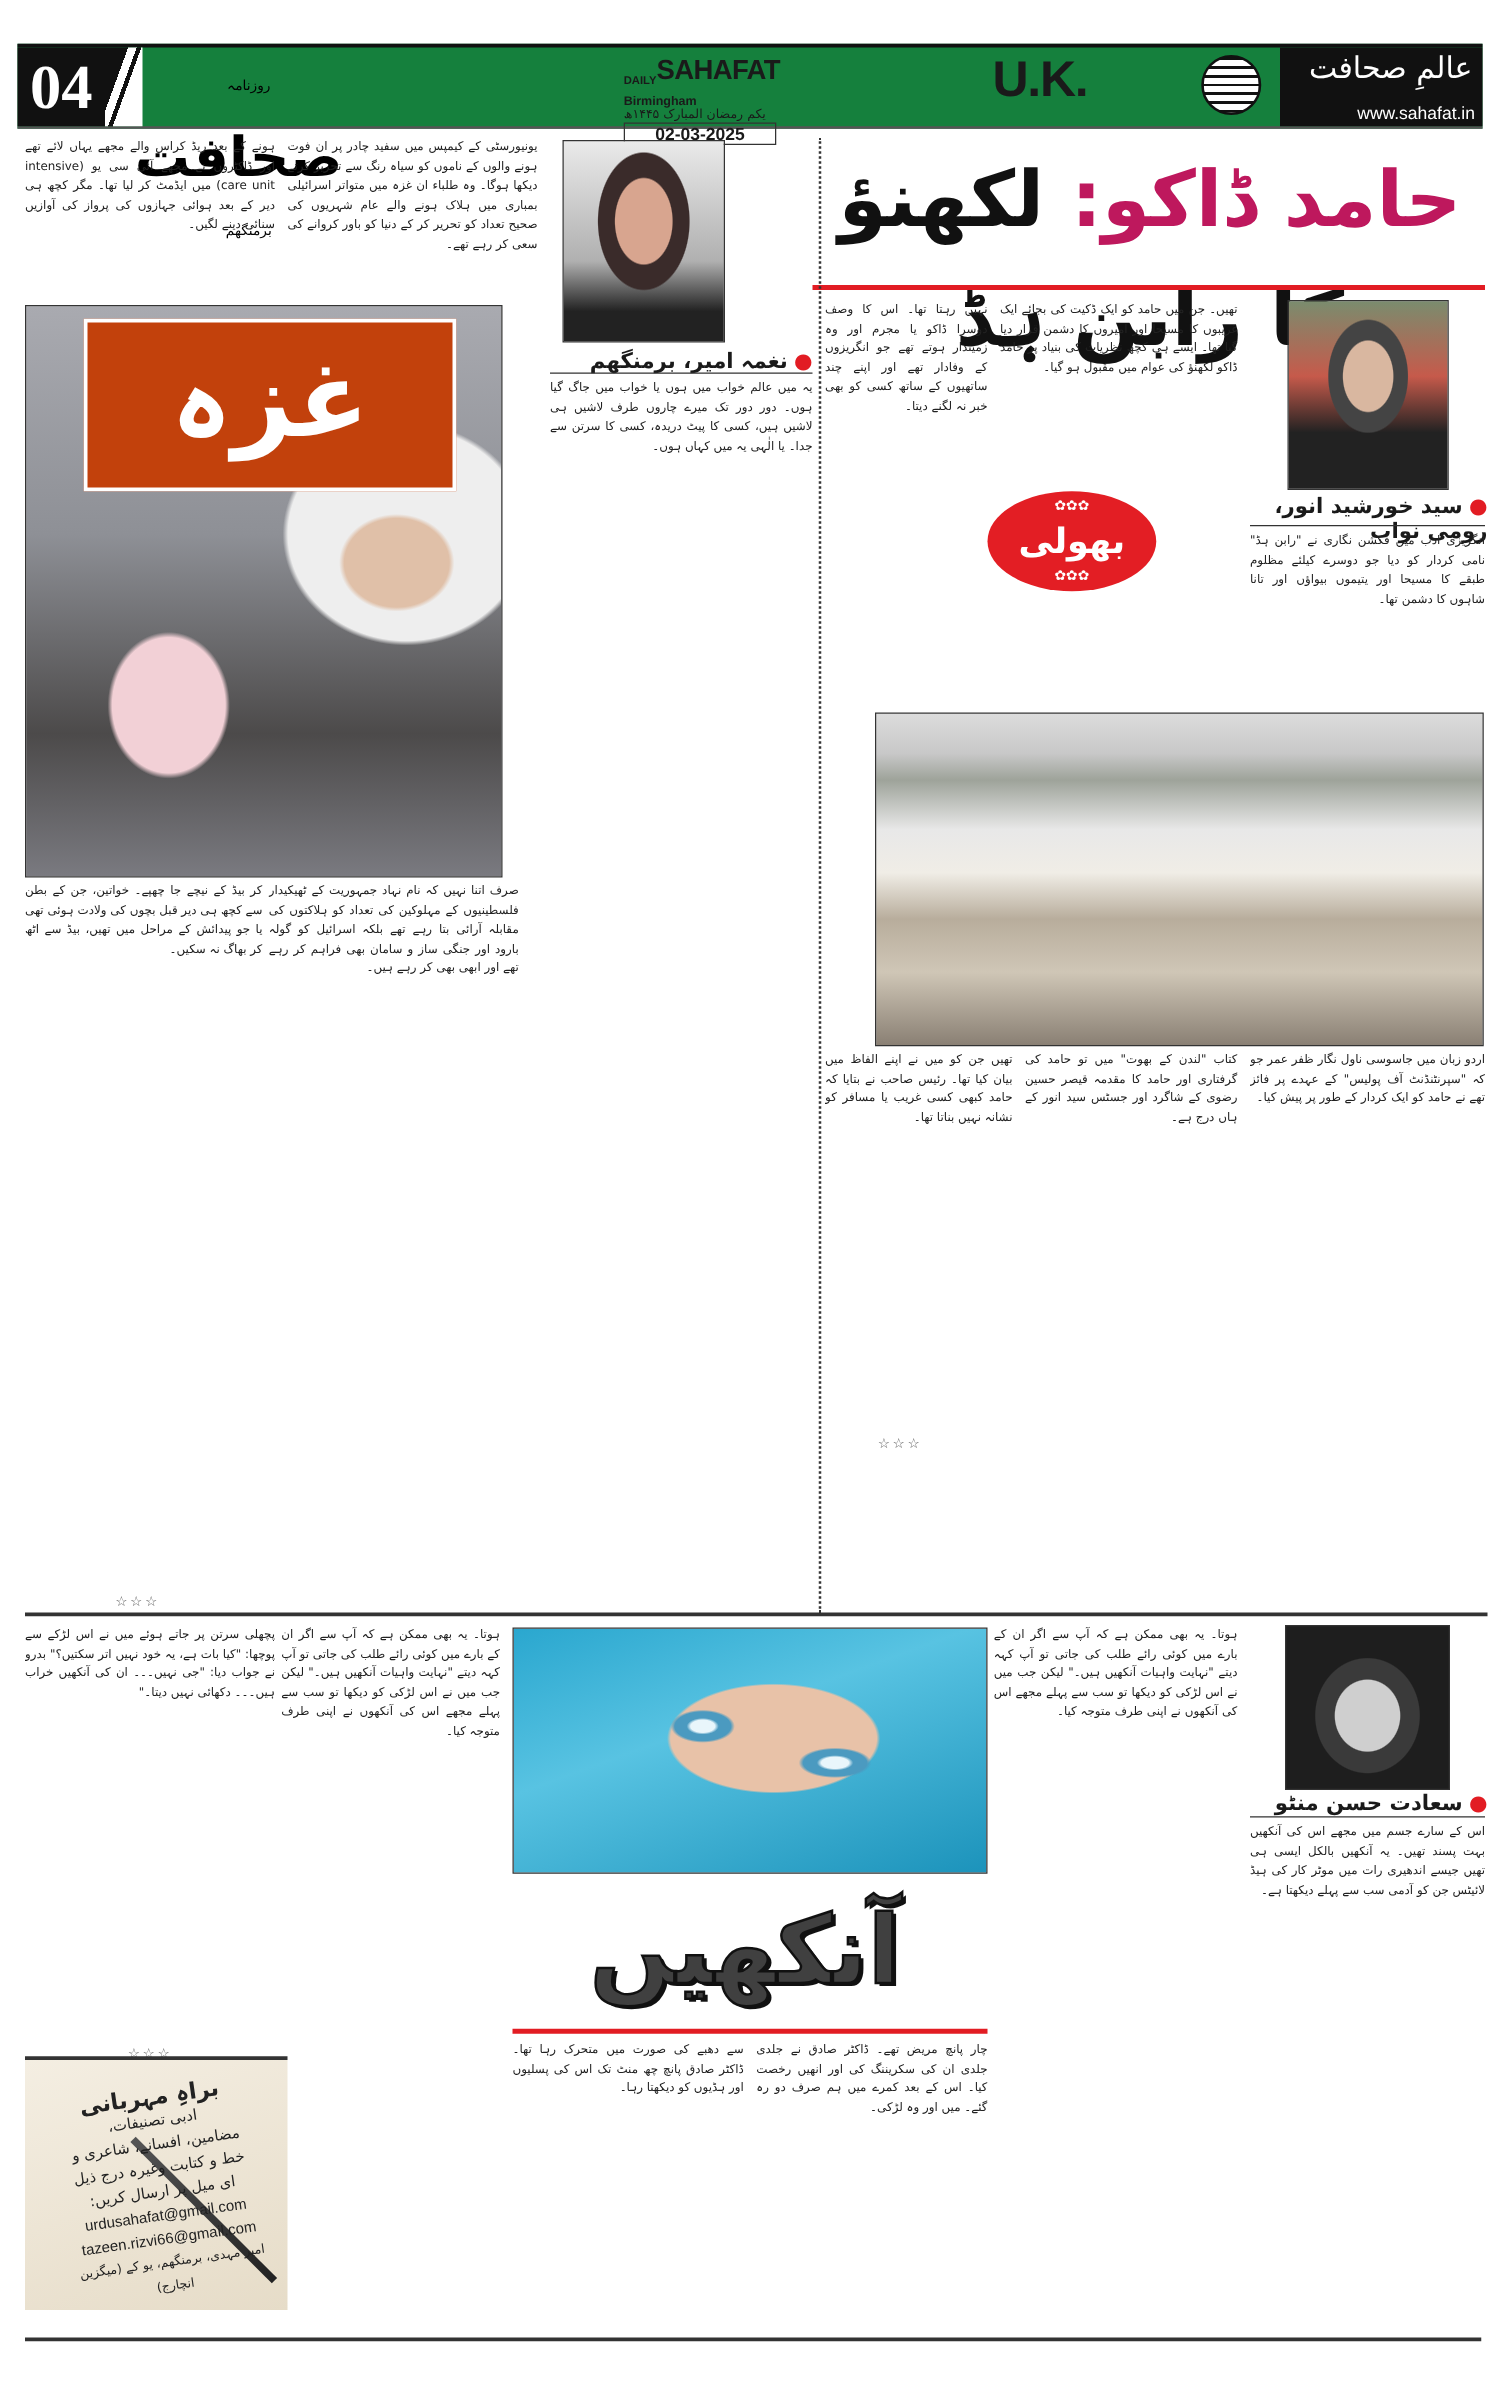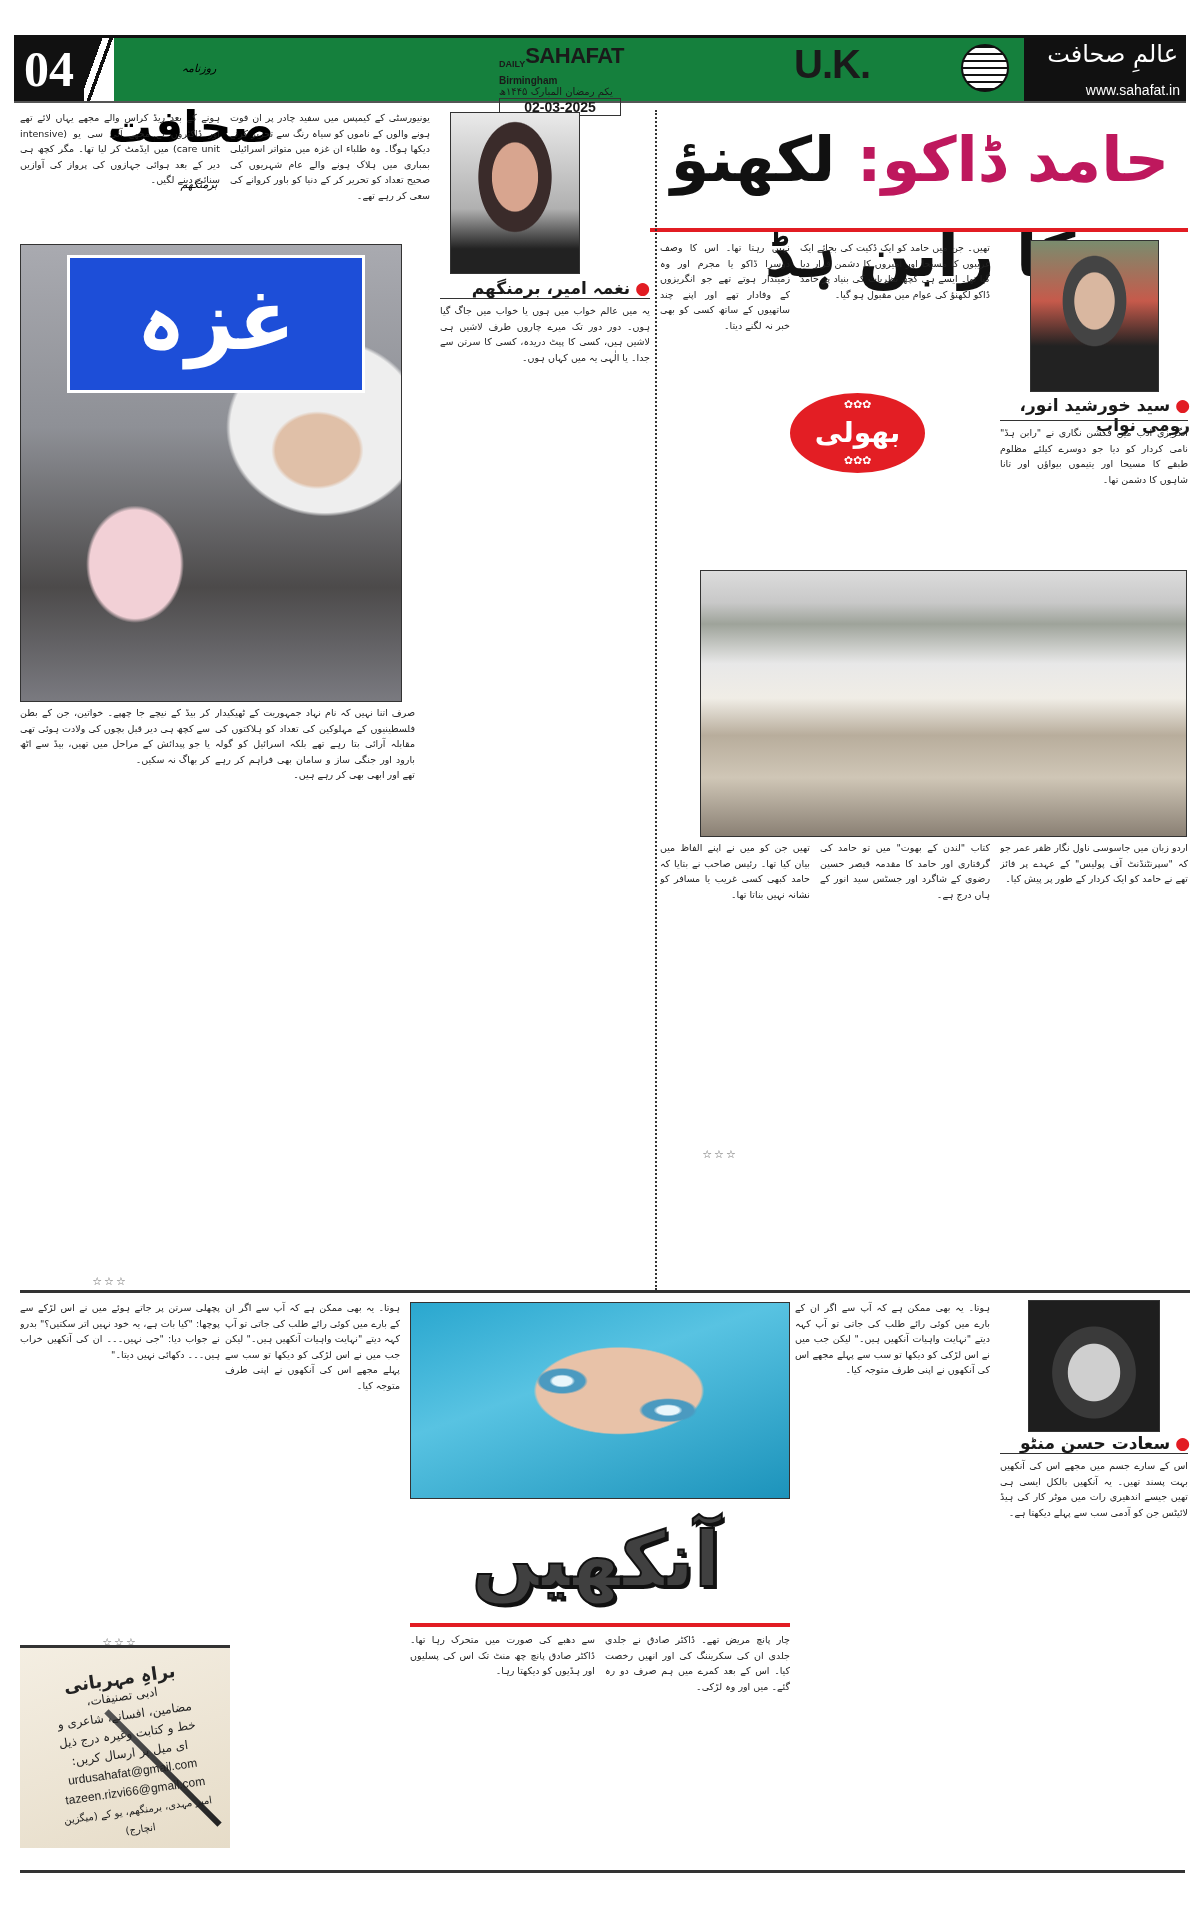--- a/index.html
+++ b/index.html
@@ -7,21 +7,21 @@
     width: 1200px; height: 1907px; background: #ffffff; position: relative; overflow: hidden;
     font-family: "DejaVu Sans", sans-serif; color: #1a1a1a;
   }
   .abs { position: absolute; }
 
   
   .masthead { left: 14px; top: 35px; width: 1172px; height: 63px; border-top: 3px solid #111; border-bottom: 2px solid #555; background: #15803d; }
   .page-num { left: 0; top: 0; width: 70px; height: 63px; background: #111; color: #fff; font-family: "Liberation Serif", serif; font-weight: bold; font-size: 50px; line-height: 63px; text-align: center; }
   .swoosh { left: 70px; top: 0; width: 30px; height: 63px; background: linear-gradient(110deg, #111 0 35%, #fff 35% 48%, #111 48% 55%, #fff 55%); }
   .paper-urdu { left: 110px; top: 2px; width: 150px; height: 60px; font-size: 44px; font-weight: bold; line-height: 58px; direction: rtl; text-align: center; color: #000; }
-  .paper-urdu small { font-size: 11px; font-weight: normal; vertical-align: top; font-style: italic; }
+  .paper-urdu small { font-size: 11px; font-weight: normal; vertical-align: top; }
   .daily-block { left: 485px; top: 5px; width: 160px; }
   .daily-label { font-family: "Liberation Sans", sans-serif; font-size: 9px; font-weight: bold; vertical-align: bottom; margin-top: 41px; }
   .daily-name { font-family: "Liberation Sans", sans-serif; font-size: 22px; font-weight: bold; letter-spacing: -0.5px; }
   .daily-city { font-family: "Liberation Sans", sans-serif; font-size: 10px; font-weight: bold; }
   .hijri { font-size: 10px; direction: rtl; text-align: left; margin-top: -2px; }
   .date-box { border: 1px solid #333; font-family: "Liberation Sans", sans-serif; font-weight: bold; font-size: 14px; text-align: center; width: 120px; margin-top: 1px; }
   .uk { left: 780px; top: 4px; font-family: "Liberation Sans", sans-serif; font-weight: bold; font-size: 40px; letter-spacing: -1px; }
   .globe { left: 947px; top: 6px; width: 44px; height: 44px; border-radius: 50%; background: repeating-linear-gradient(0deg, #111 0 2px, #fff 2px 7px), #111; border: 2px solid #111; }
   .brand-box { left: 1010px; top: 0; width: 162px; height: 63px; background: #111; color: #fff; }
   .brand-urdu { position: absolute; right: 8px; top: 2px; font-size: 24px; direction: rtl; }
@@ -36,21 +36,21 @@
   .photo { border: 1px solid #333; overflow: hidden; }
   .byline { direction: rtl; text-align: right; font-size: 17px; font-weight: bold; }
   .byline .dot { color: #e21c23; margin-left: 5px; }
 
   .text-col { font-size: 9.5px; line-height: 15.5px; color: #222; direction: rtl; text-align: justify; overflow: hidden; }
   .dotted-v { border-left: 2px dotted #333; }
 
   .bhooli { left: 790px; top: 393px; width: 135px; height: 80px; border-radius: 50%; background: #e31e24; color: #fff; text-align: center; font-size: 28px; font-weight: bold; line-height: 80px; direction: rtl; }
   .bhooli .flower { position: absolute; left: 0; right: 0; font-size: 11px; line-height: 12px; }
 
-  .gaza-badge { left: 67px; top: 255px; width: 292px; height: 132px; background: #1d4ed8; border: 3px solid #fff; color: #fff; font-size: 84px; font-weight: bold; text-align: center; line-height: 125px; direction: rtl; }
+  .gaza-badge { left: 67px; top: 255px; width: 292px; height: 132px; background: #c2410c; border: 3px solid #fff; color: #fff; font-size: 84px; font-weight: bold; text-align: center; line-height: 125px; direction: rtl; }
 
   .ankhein { left: 436px; top: 1505px; width: 320px; height: 110px; direction: rtl; text-align: center; font-size: 76px; font-weight: bold; color: #404040; -webkit-text-stroke: 2px #111; line-height: 110px; text-shadow: 3px 3px 0 #111; }
 
   .stars { text-align: center; font-size: 11px; color: #666; letter-spacing: 2px; }
   .rule-dark { height: 3px; background: #333; }
 
   .notice { left: 20px; top: 1645px; width: 210px; height: 200px; background: linear-gradient(160deg, #f4eee2, #e6dcc8); border-top: 3px solid #333; overflow: hidden; }
   .notice-text { position: absolute; left: 25px; top: 20px; width: 170px; direction: rtl; text-align: center; font-size: 12px; line-height: 19px; color: #222; transform: rotate(-8deg); }
   .notice-title { font-size: 18px; font-weight: bold; }
   .notice-email { direction: ltr; font-family: "Liberation Sans", sans-serif; font-size: 12px; }

